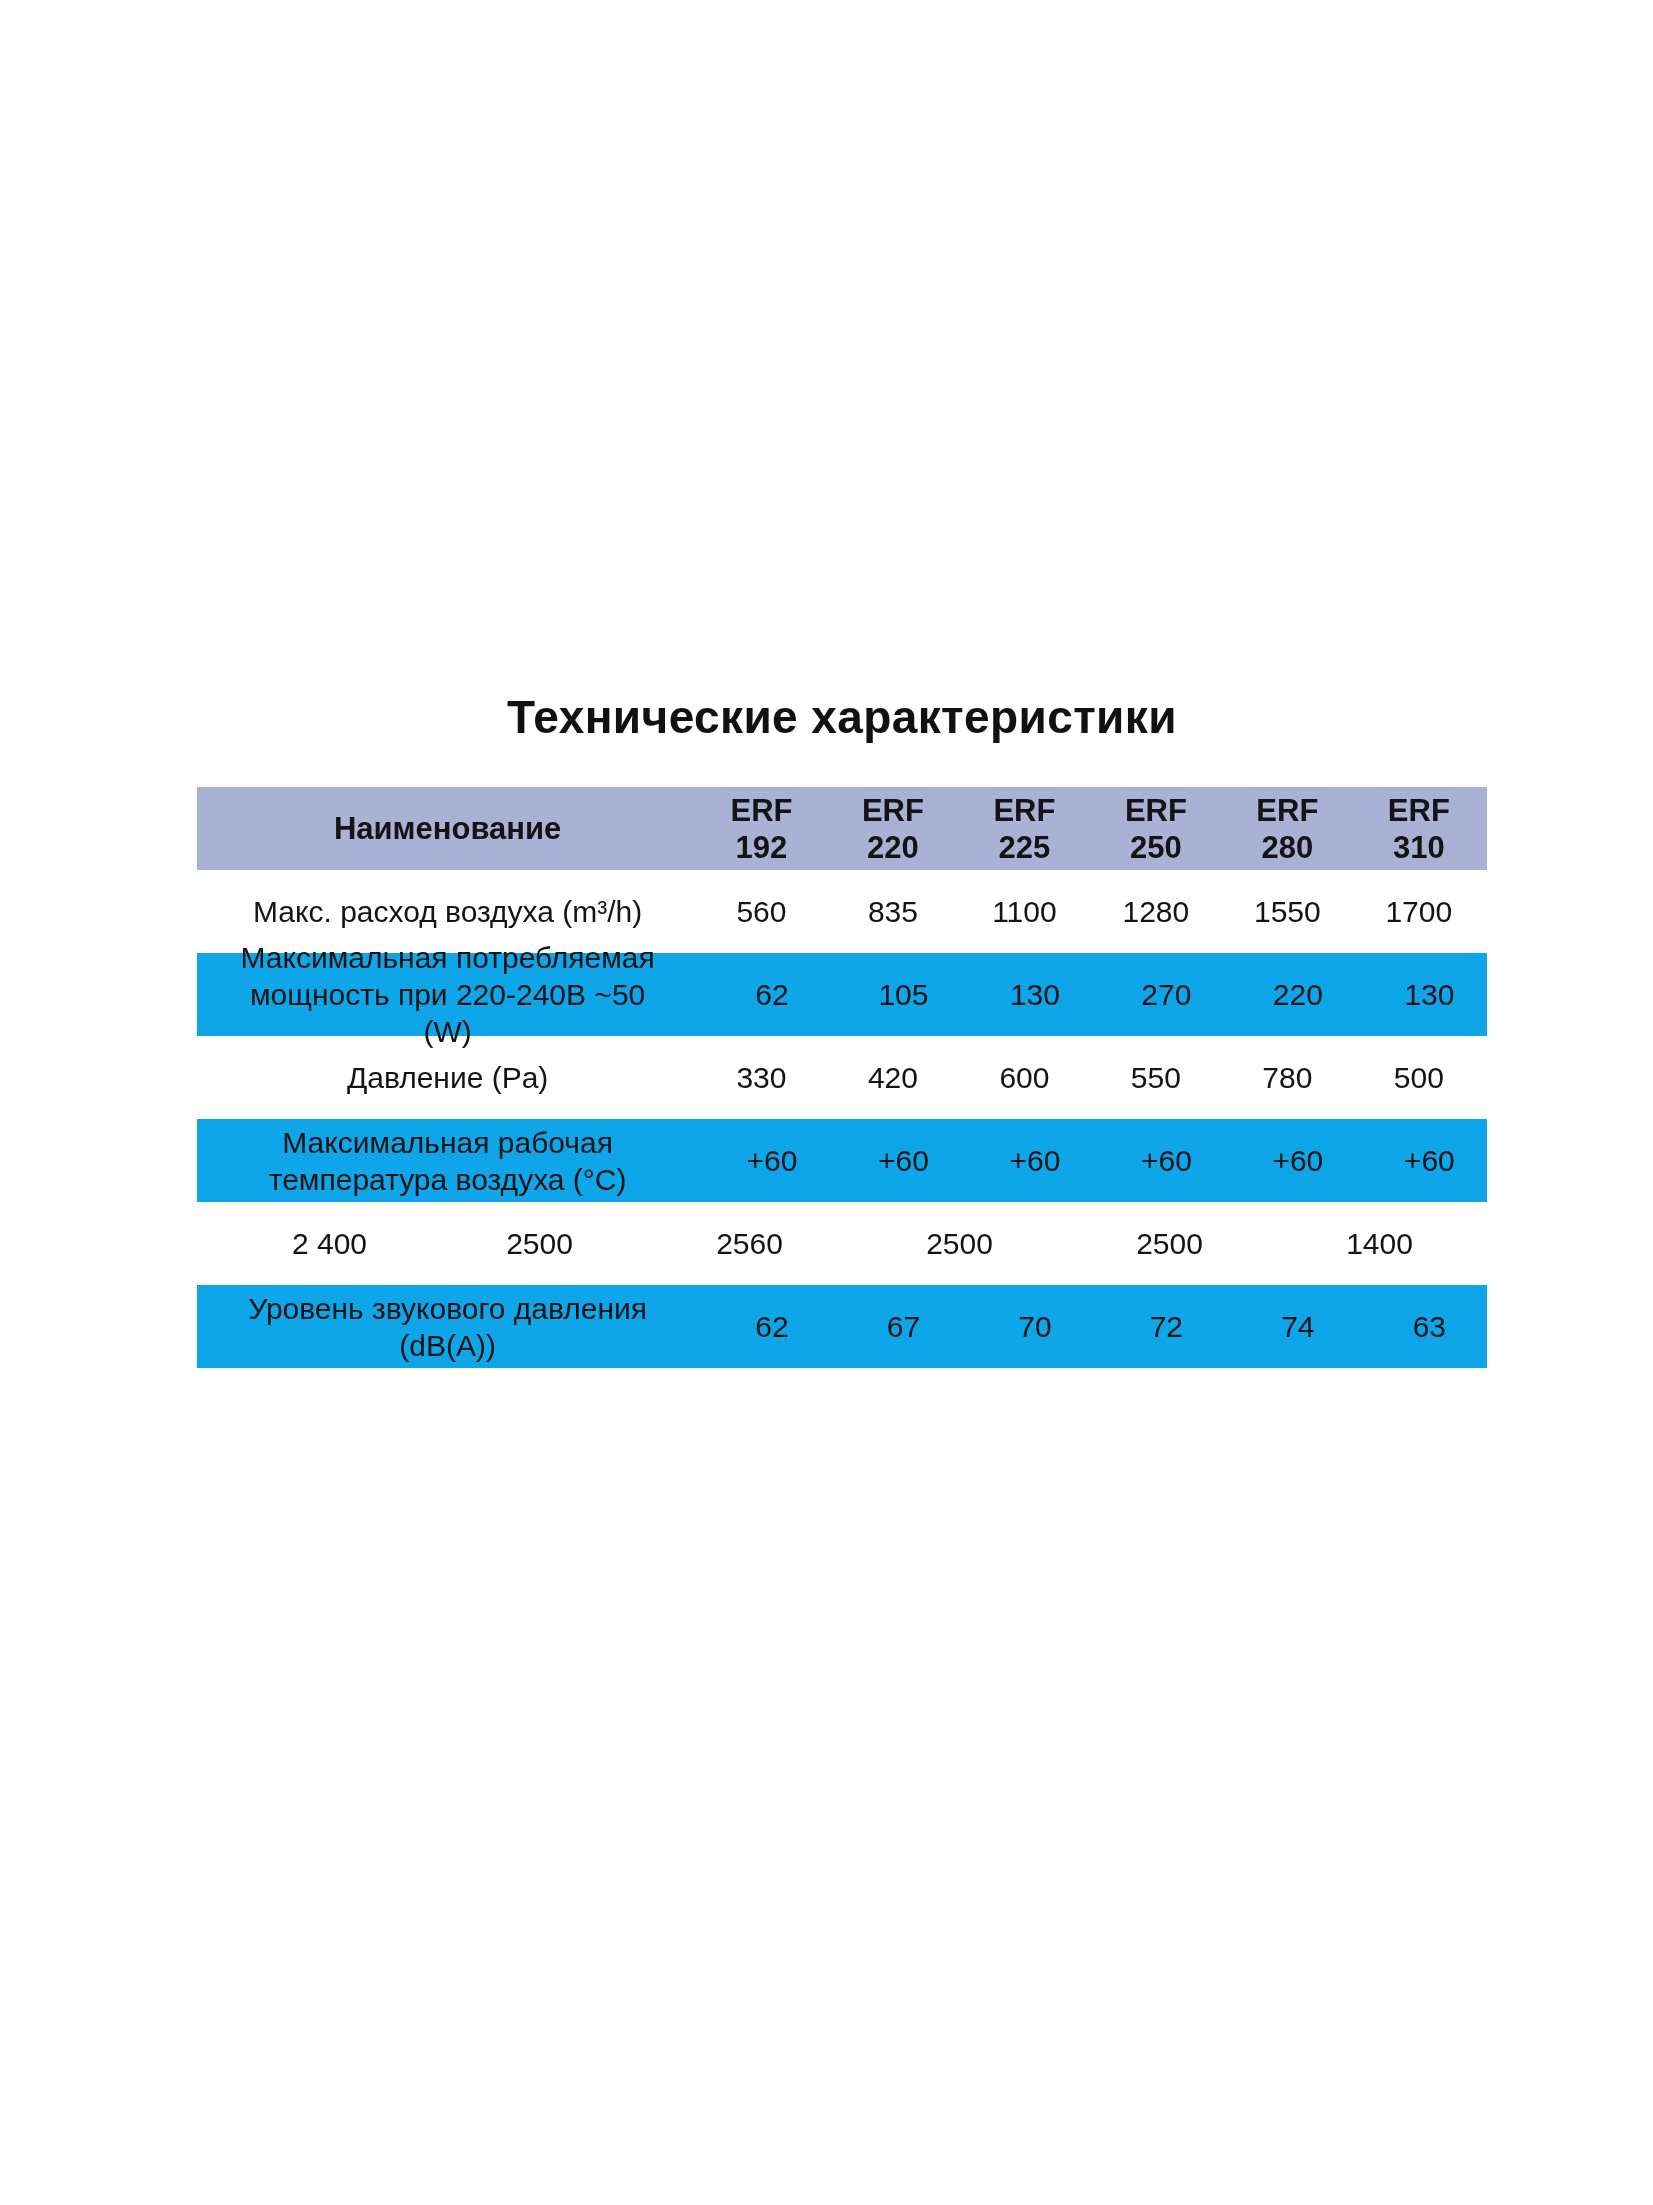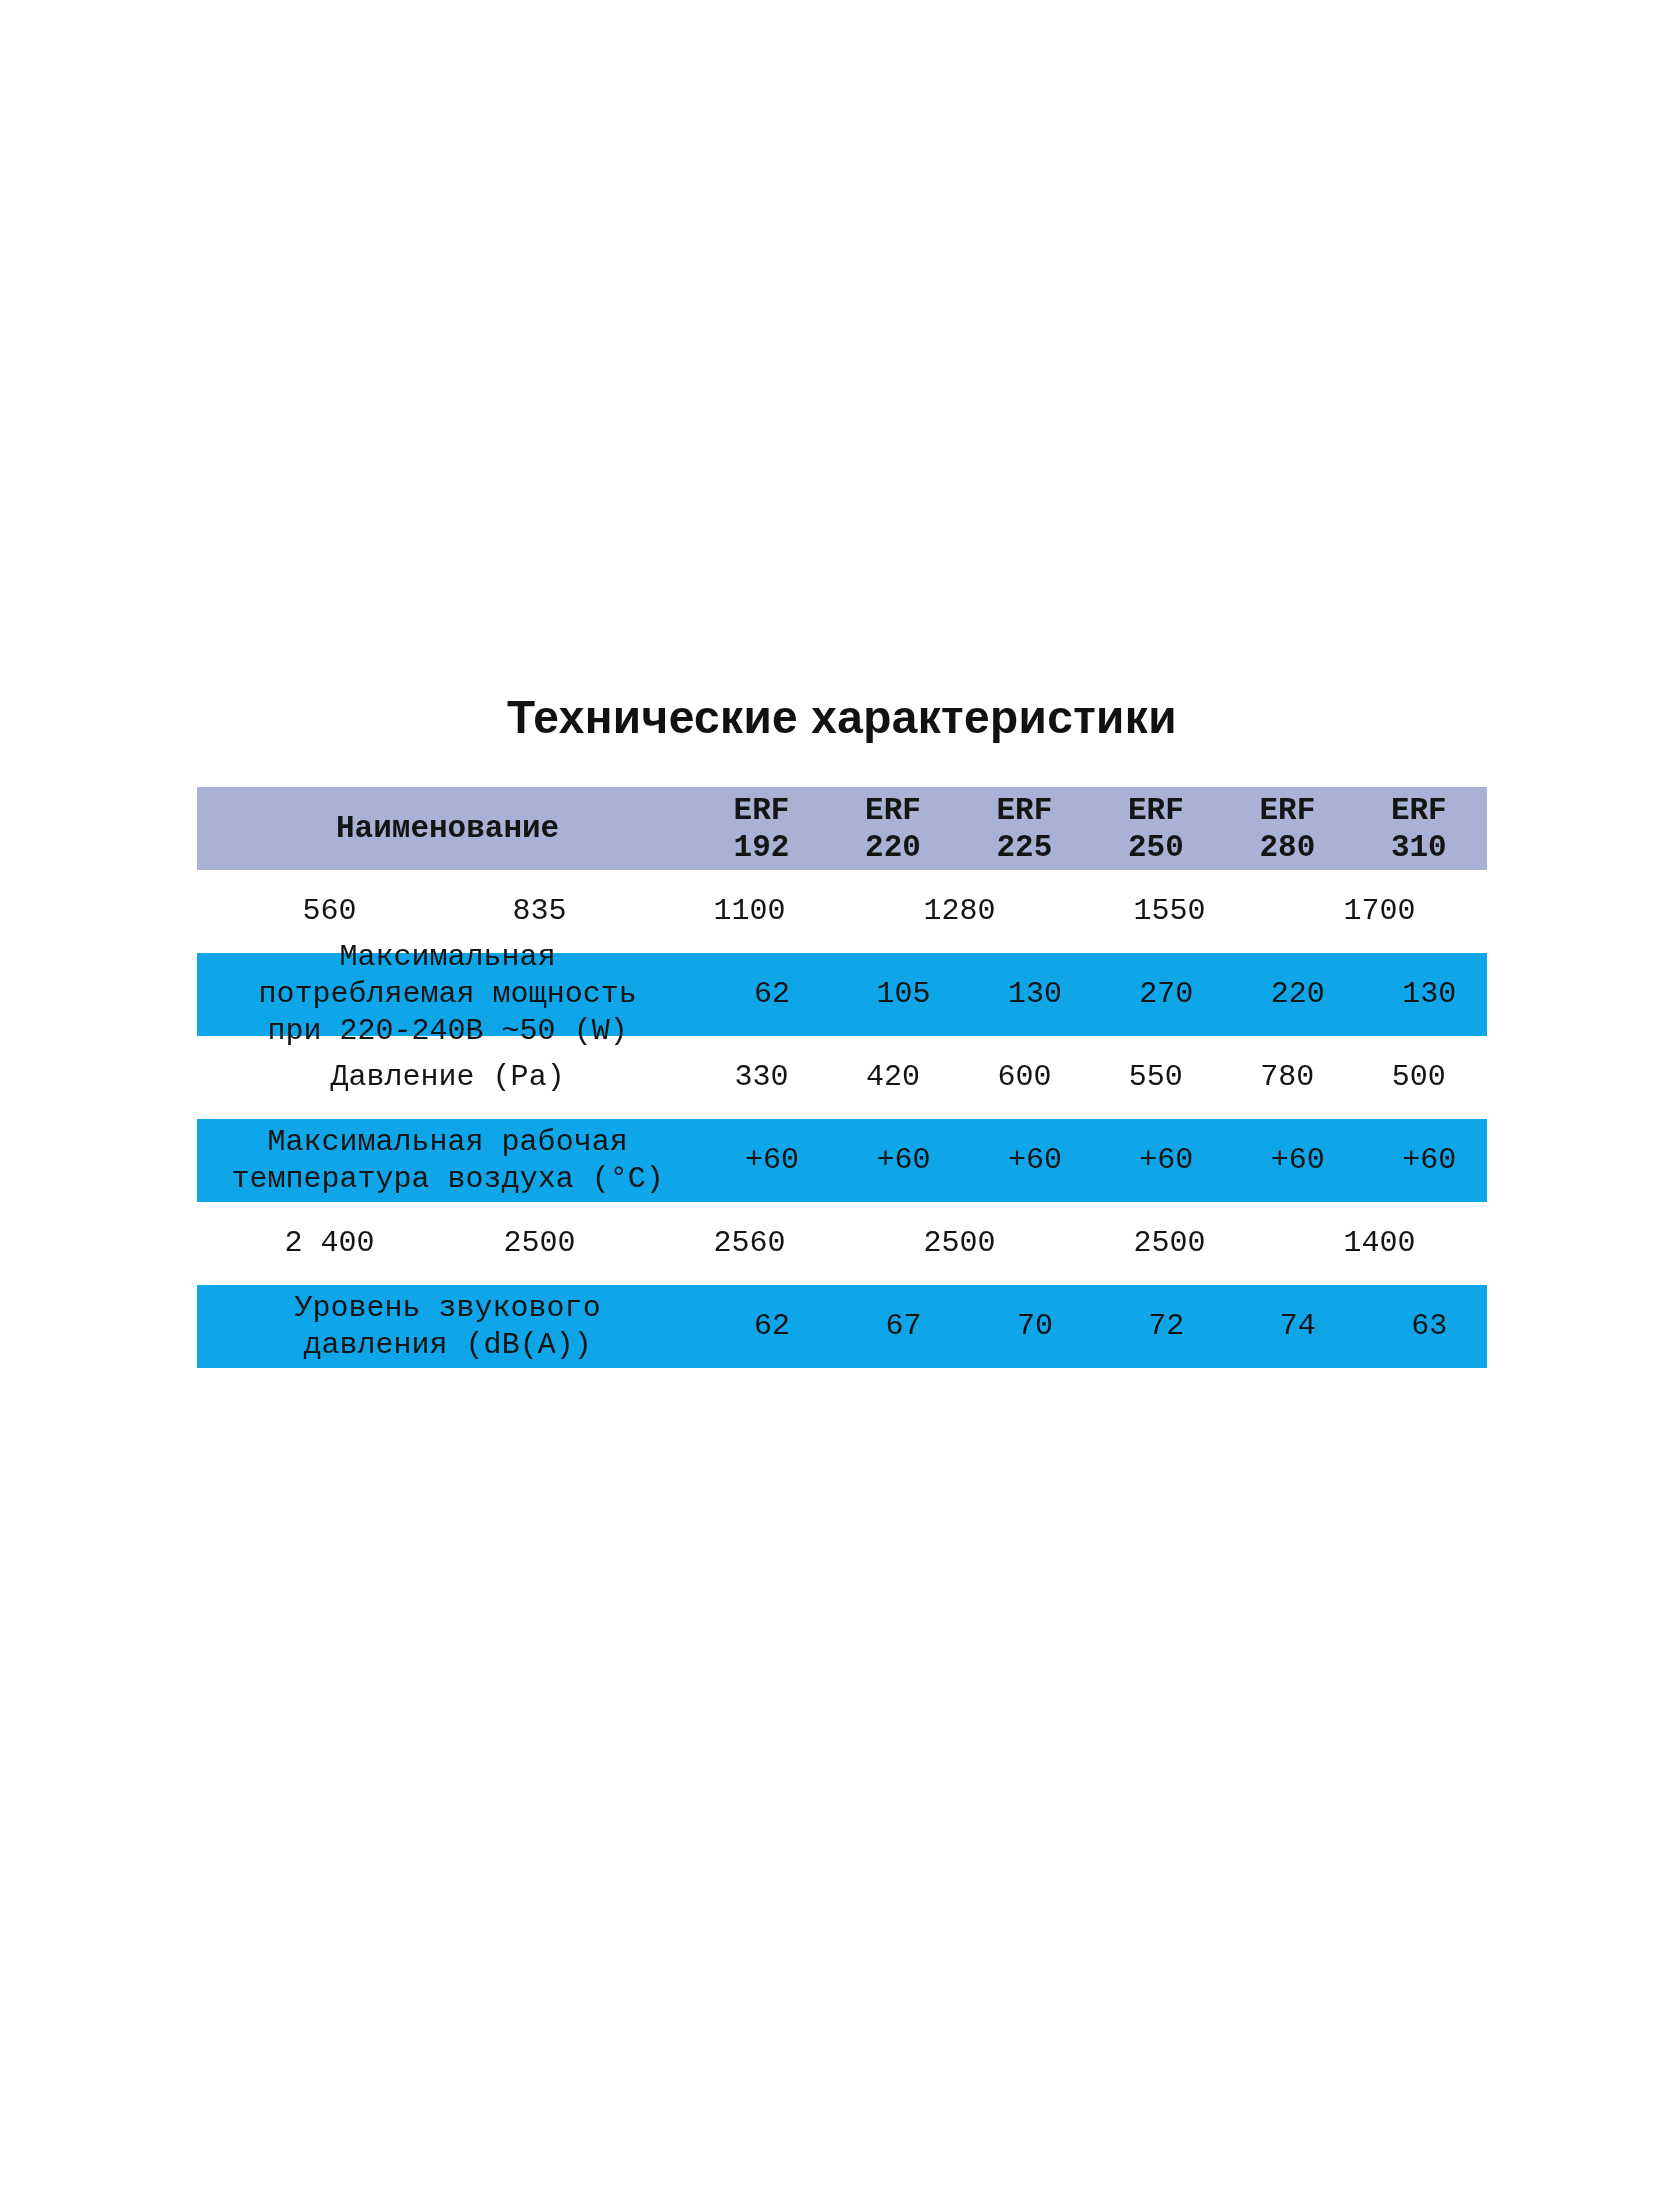--- a/index.html
+++ b/index.html
@@ -29,21 +29,20 @@
     position:absolute;
     left:152px;
     top:742px;
     width:1320px;
   }
   .row {
     display:flex;
     width:100%;
     height:83px;
     align-items:stretch;
-    font-family:Liberation Mono, monospace;
   }
   .row.header-row { background:#a9b2d4; }
   .row.tint { background:#0ea5e9;gap:21px; }
   .cell {
     display:flex;
     align-items:center;
     justify-content:center;
     text-align:center;
     font-size:30px;
     line-height:37px;
@@ -66,20 +65,21 @@
       <div class="cell label">Наименование</div>
       <div class="cell val">ERF 192</div>
       <div class="cell val">ERF 220</div>
       <div class="cell val">ERF 225</div>
       <div class="cell val">ERF 250</div>
       <div class="cell val">ERF 280</div>
       <div class="cell val">ERF 310</div>
     </div>
 
     <div class="row">
+      <div class="cell label">Макс. расход воздуха (m³/h)</div>
       <div class="cell val">560</div>
       <div class="cell val">835</div>
       <div class="cell val">1100</div>
       <div class="cell val">1280</div>
       <div class="cell val">1550</div>
       <div class="cell val">1700</div>
     </div>
 
     <div class="row tint">
       <div class="cell label">Максимальная потребляемая мощность при 220-240В ~50 (W)</div>

